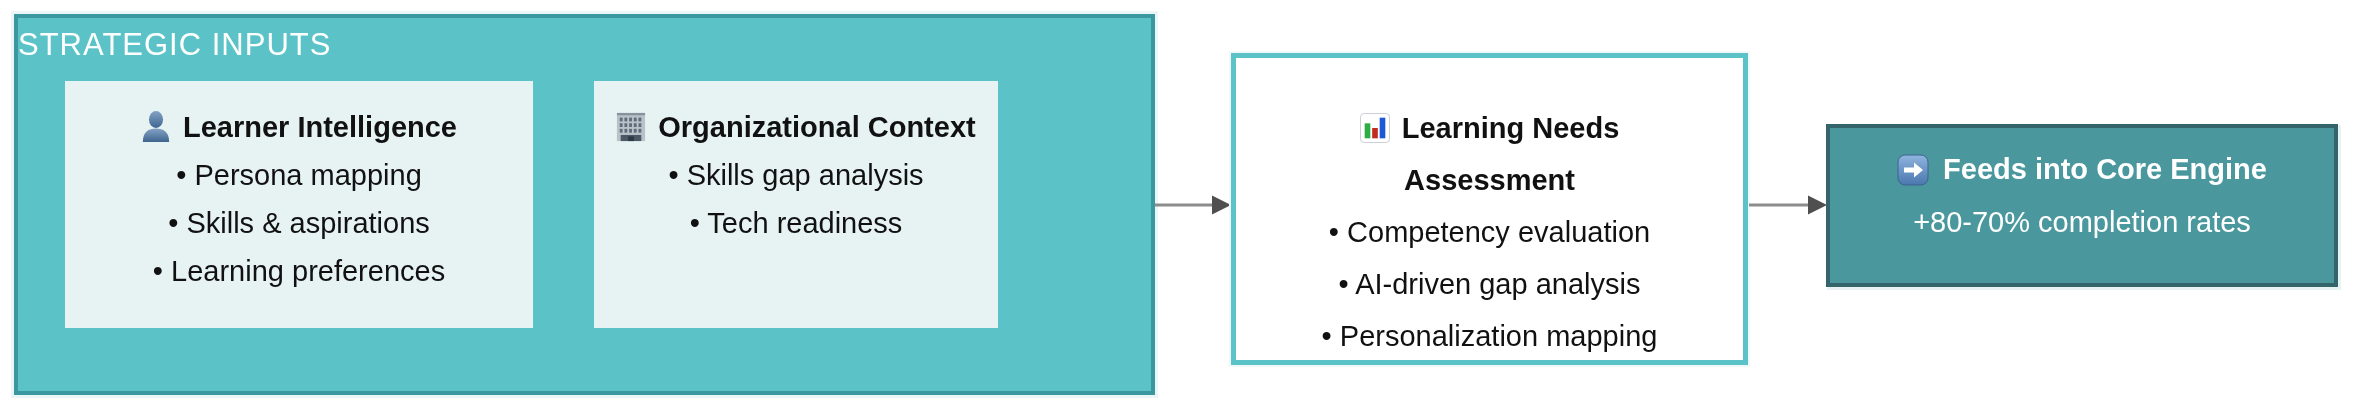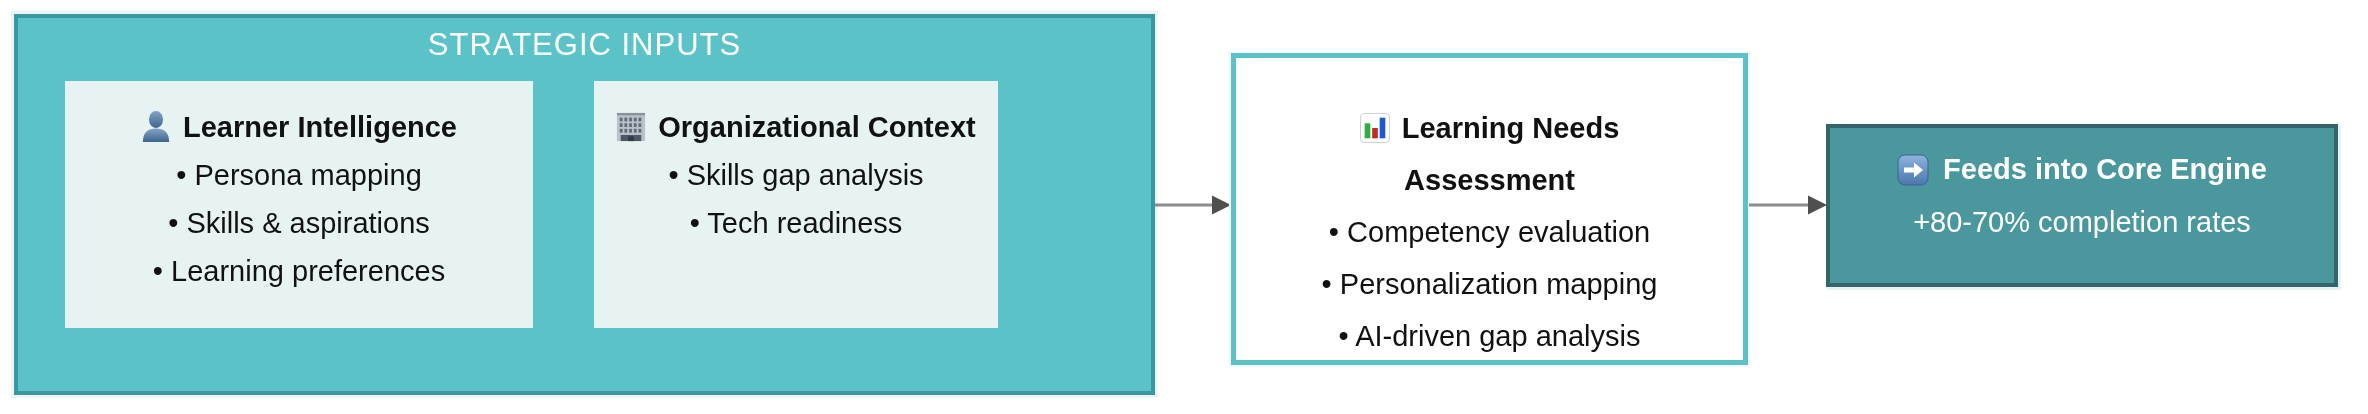--- a/index.html
+++ b/index.html
@@ -8,21 +8,21 @@
     font-family:"Liberation Sans","DejaVu Sans",sans-serif;
     color:#111;
   }
   
   .strategic{
     position:absolute;left:14px;top:14px;width:1141px;height:381px;
     background:#5bc3c8;border:4px solid #3a99a0;box-sizing:border-box;
     box-shadow:0 0 0 3px #edf6f7;
   }
   .strategic-title{
-    position:absolute;left:0;right:0;top:9px;text-align:center;
+    position:absolute;left:0;right:0;top:9px;text-align:left;
     color:#ffffff;font-size:31px;letter-spacing:1px;font-weight:400;
   }
   .input-box{
     position:absolute;top:63px;height:247px;background:#e6f3f2;
     box-sizing:border-box;text-align:center;font-size:29px;padding-top:22px;
   }
   .input-box.learner{left:47px;width:468px;}
   .input-box.org{left:576px;width:404px;}
   .line{height:48px;display:flex;align-items:center;justify-content:center;white-space:nowrap;}
   .box-title{font-weight:700;}
@@ -125,22 +125,22 @@
         <rect x="0.5" y="0.5" width="31" height="31" rx="4" fill="#ffffff" stroke="#c7ccd2" stroke-width="1"></rect>
         <rect x="5" y="11" width="6" height="16" fill="#2fad45"></rect>
         <rect x="13" y="16" width="6" height="11" fill="#c02a21"></rect>
         <rect x="21" y="5" width="6" height="22" fill="#1d58d8"></rect>
       </svg>
     </span>
     <span>Learning Needs</span>
   </div>
   <div class="line box-title">Assessment</div>
   <div class="line">• Competency evaluation</div>
+  <div class="line">• AI-driven gap analysis</div>
   <div class="line">• Personalization mapping</div>
-  <div class="line">• AI-driven gap analysis</div>
 </div>
 
 <div class="connector a2">
   <svg width="78" height="22" viewBox="0 0 78 22">
     <line x1="0" y1="11" x2="60" y2="11" stroke="#8c8c8c" stroke-width="3"></line>
     <polygon points="59,1.5 78,11 59,20.5" fill="#4f4f4f"></polygon>
   </svg>
 </div>
 
 <div class="core">

